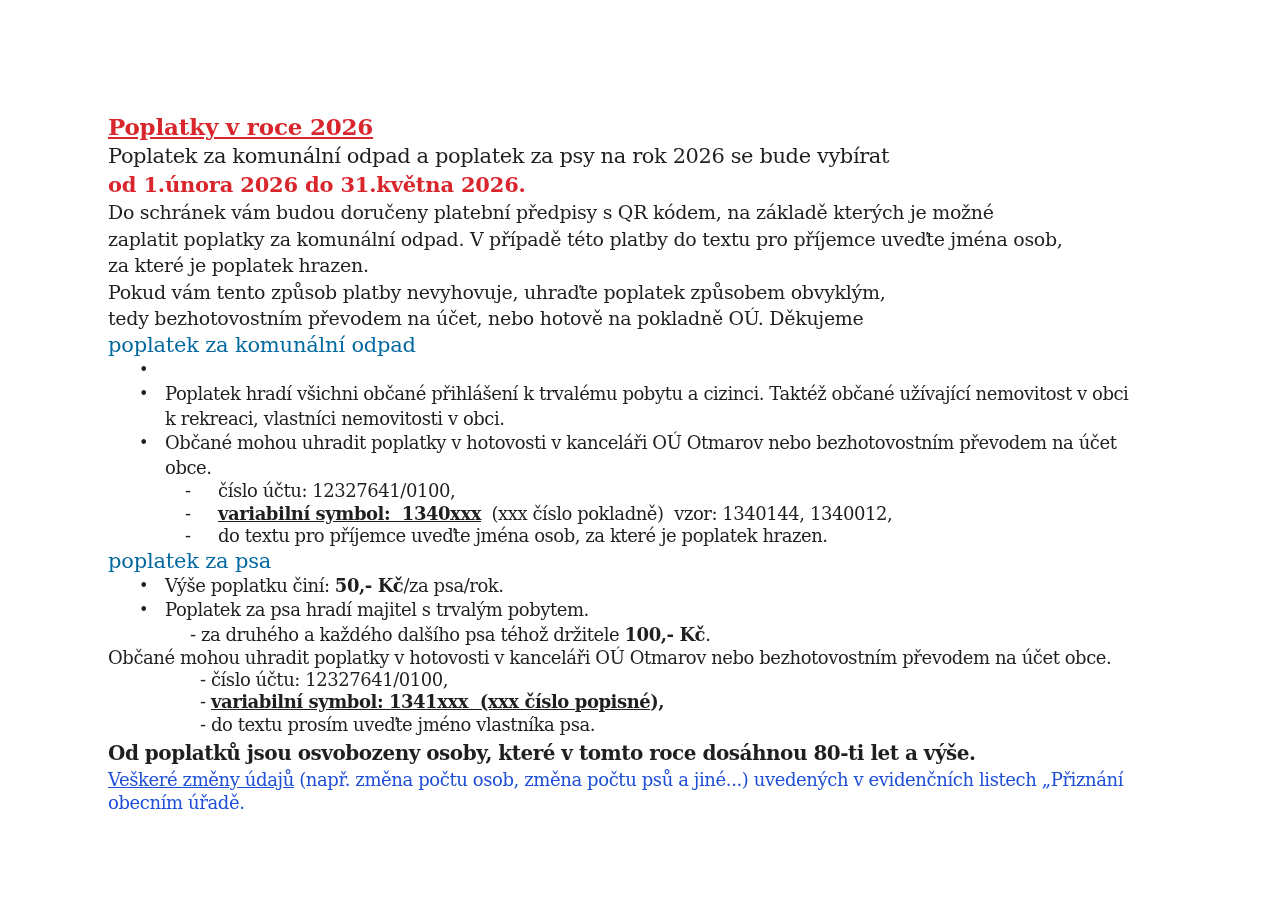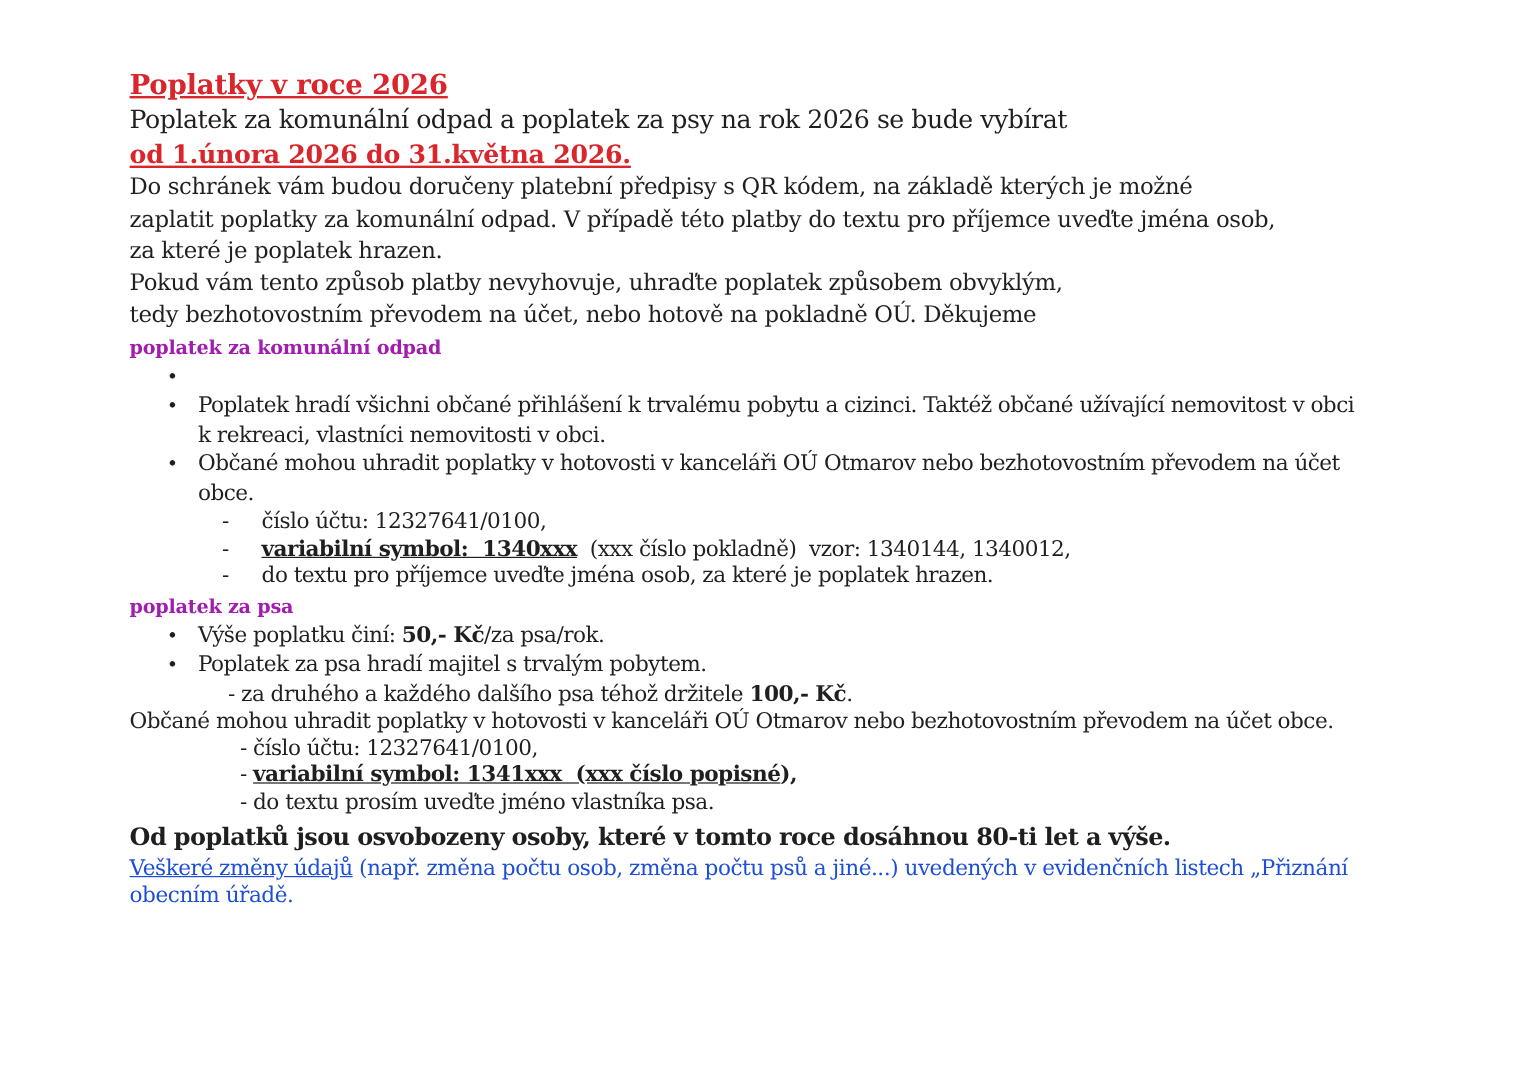--- a/index.html
+++ b/index.html
@@ -2,40 +2,40 @@
 <html><head>
 <meta charset="utf-8">
 <style>
   * { margin:0; padding:0; box-sizing:border-box; }
   html, body { width:1280px; height:905px; overflow:hidden; }
   body {
     background:#ffffff;
     font-family:"DejaVu Serif","Liberation Serif",serif;
     color:#1f1f1f;
   }
-  .page { padding:56px 30px 0 108px; }
+  .page { padding:112px 30px 0 108px; }
   [data-bind] { white-space:pre; }
 
   .title {
     color:#d9262c; font-weight:bold; font-size:23px; line-height:30px;
     text-decoration:underline; letter-spacing:-0.2px;
   }
   .subtitle {
     font-weight:normal; font-size:21px; line-height:29px; letter-spacing:-0.4px;
   }
   .period {
     color:#d9262c; font-weight:bold; font-size:21px; line-height:28px;
     letter-spacing:-0.2px;
   }
-  .period .u { text-decoration:underline; }
+  .period .u { }
 
   .intro { font-size:19px; line-height:26.5px; letter-spacing:-0.3px; }
 
   .section-heading {
-    color:#a21caf; font-weight:bold; font-size:16px; line-height:25px;
+    color:#0369a1; font-weight:normal; font-size:21px; line-height:25px;
     letter-spacing:-0.2px; margin-top:1px;
   }
 
   .body-sz { font-size:18px; letter-spacing:-0.45px; }
 
   .bullet-item { display:flex; padding-left:31px; line-height:24.5px; }
   .bullet-item .marker { width:26px; flex:0 0 26px; font-size:16px; }
 
   .dash-item { display:flex; padding-left:77px; line-height:22.5px; }
   .dash-item .marker { width:33px; flex:0 0 33px; }

